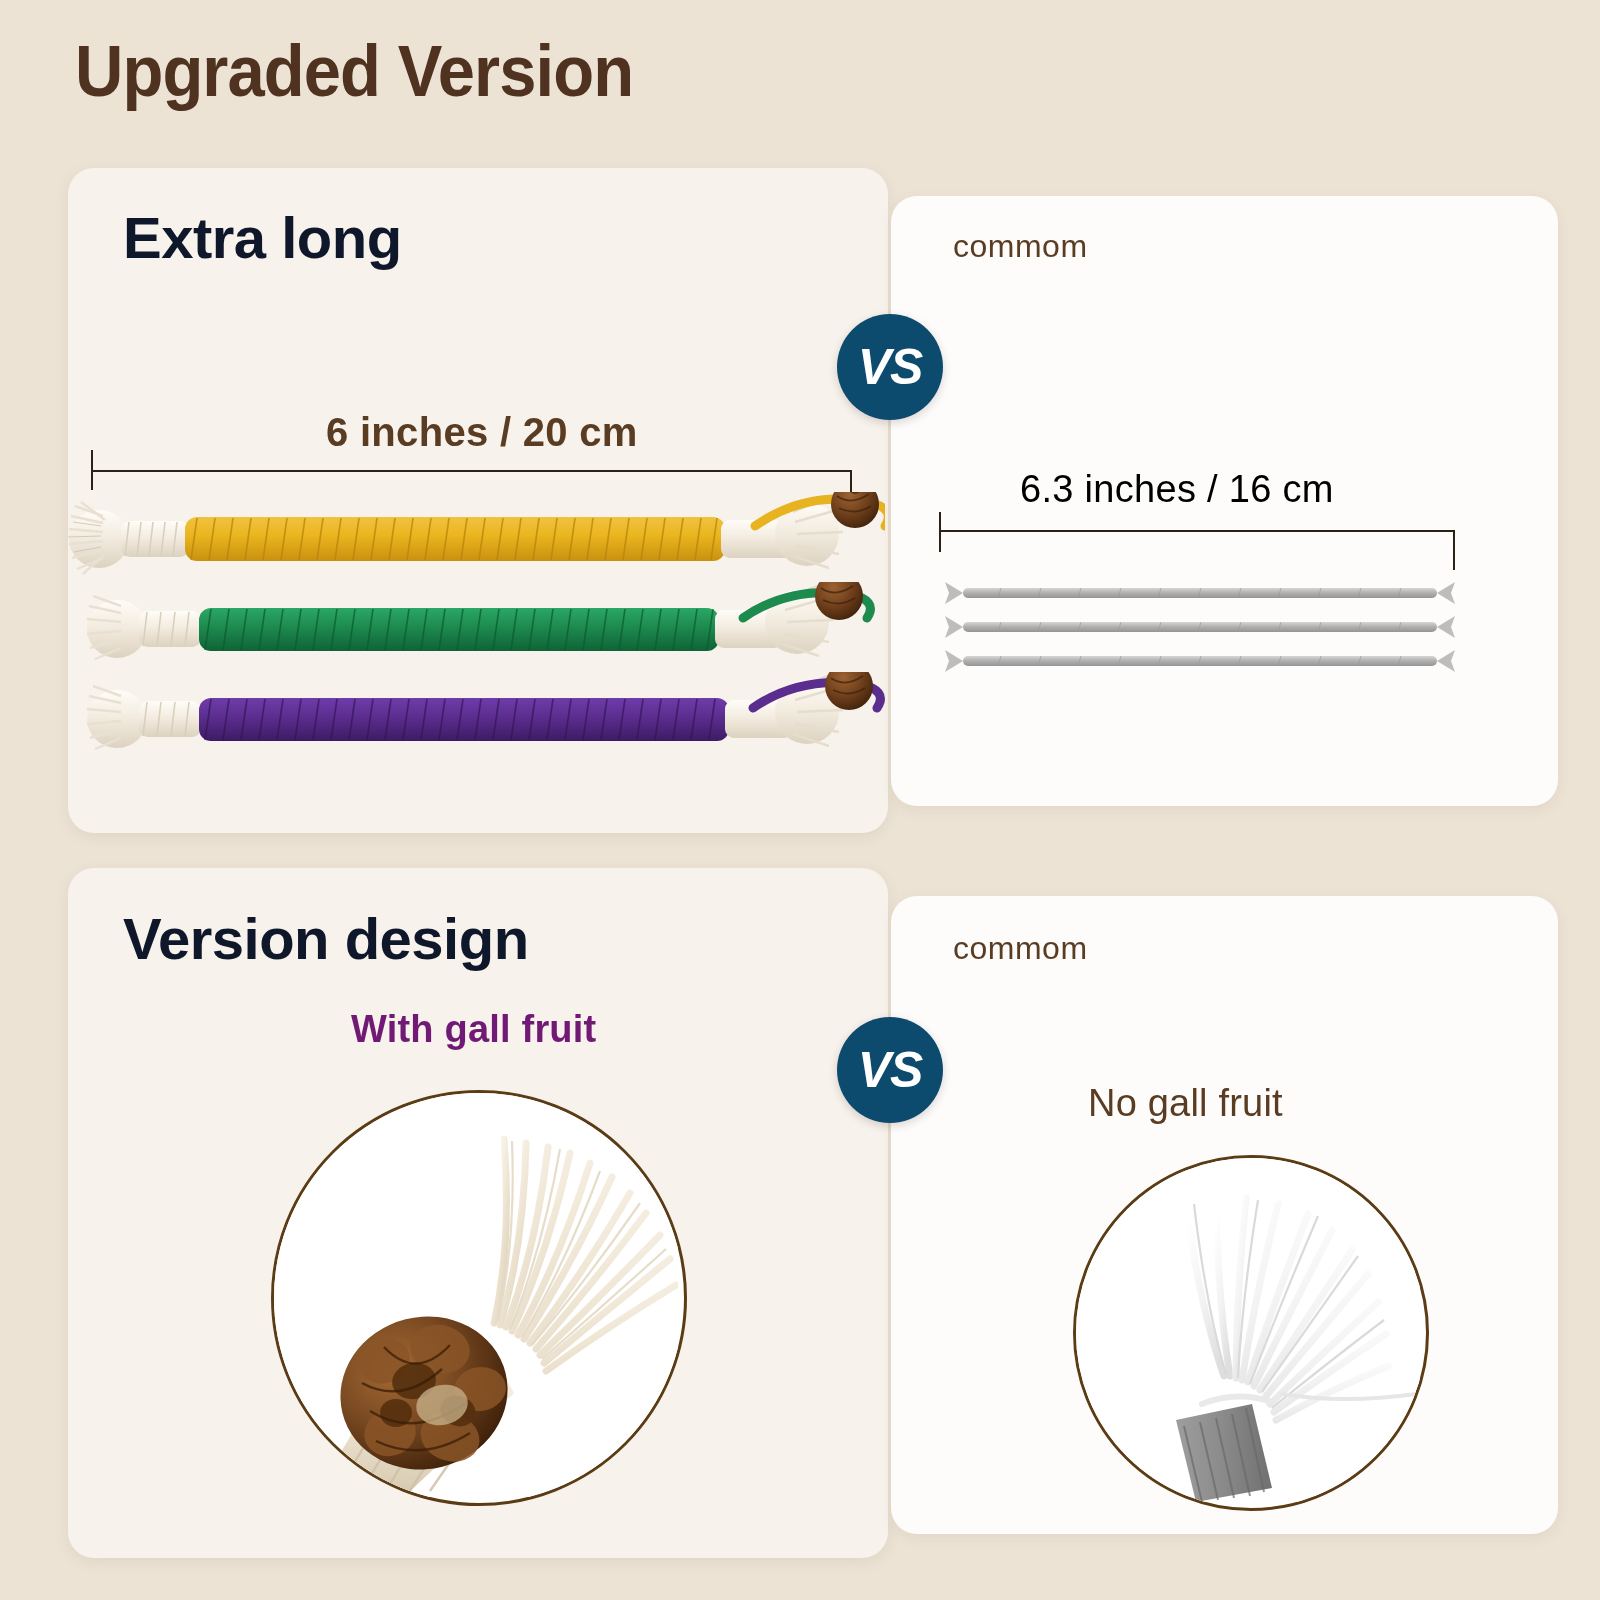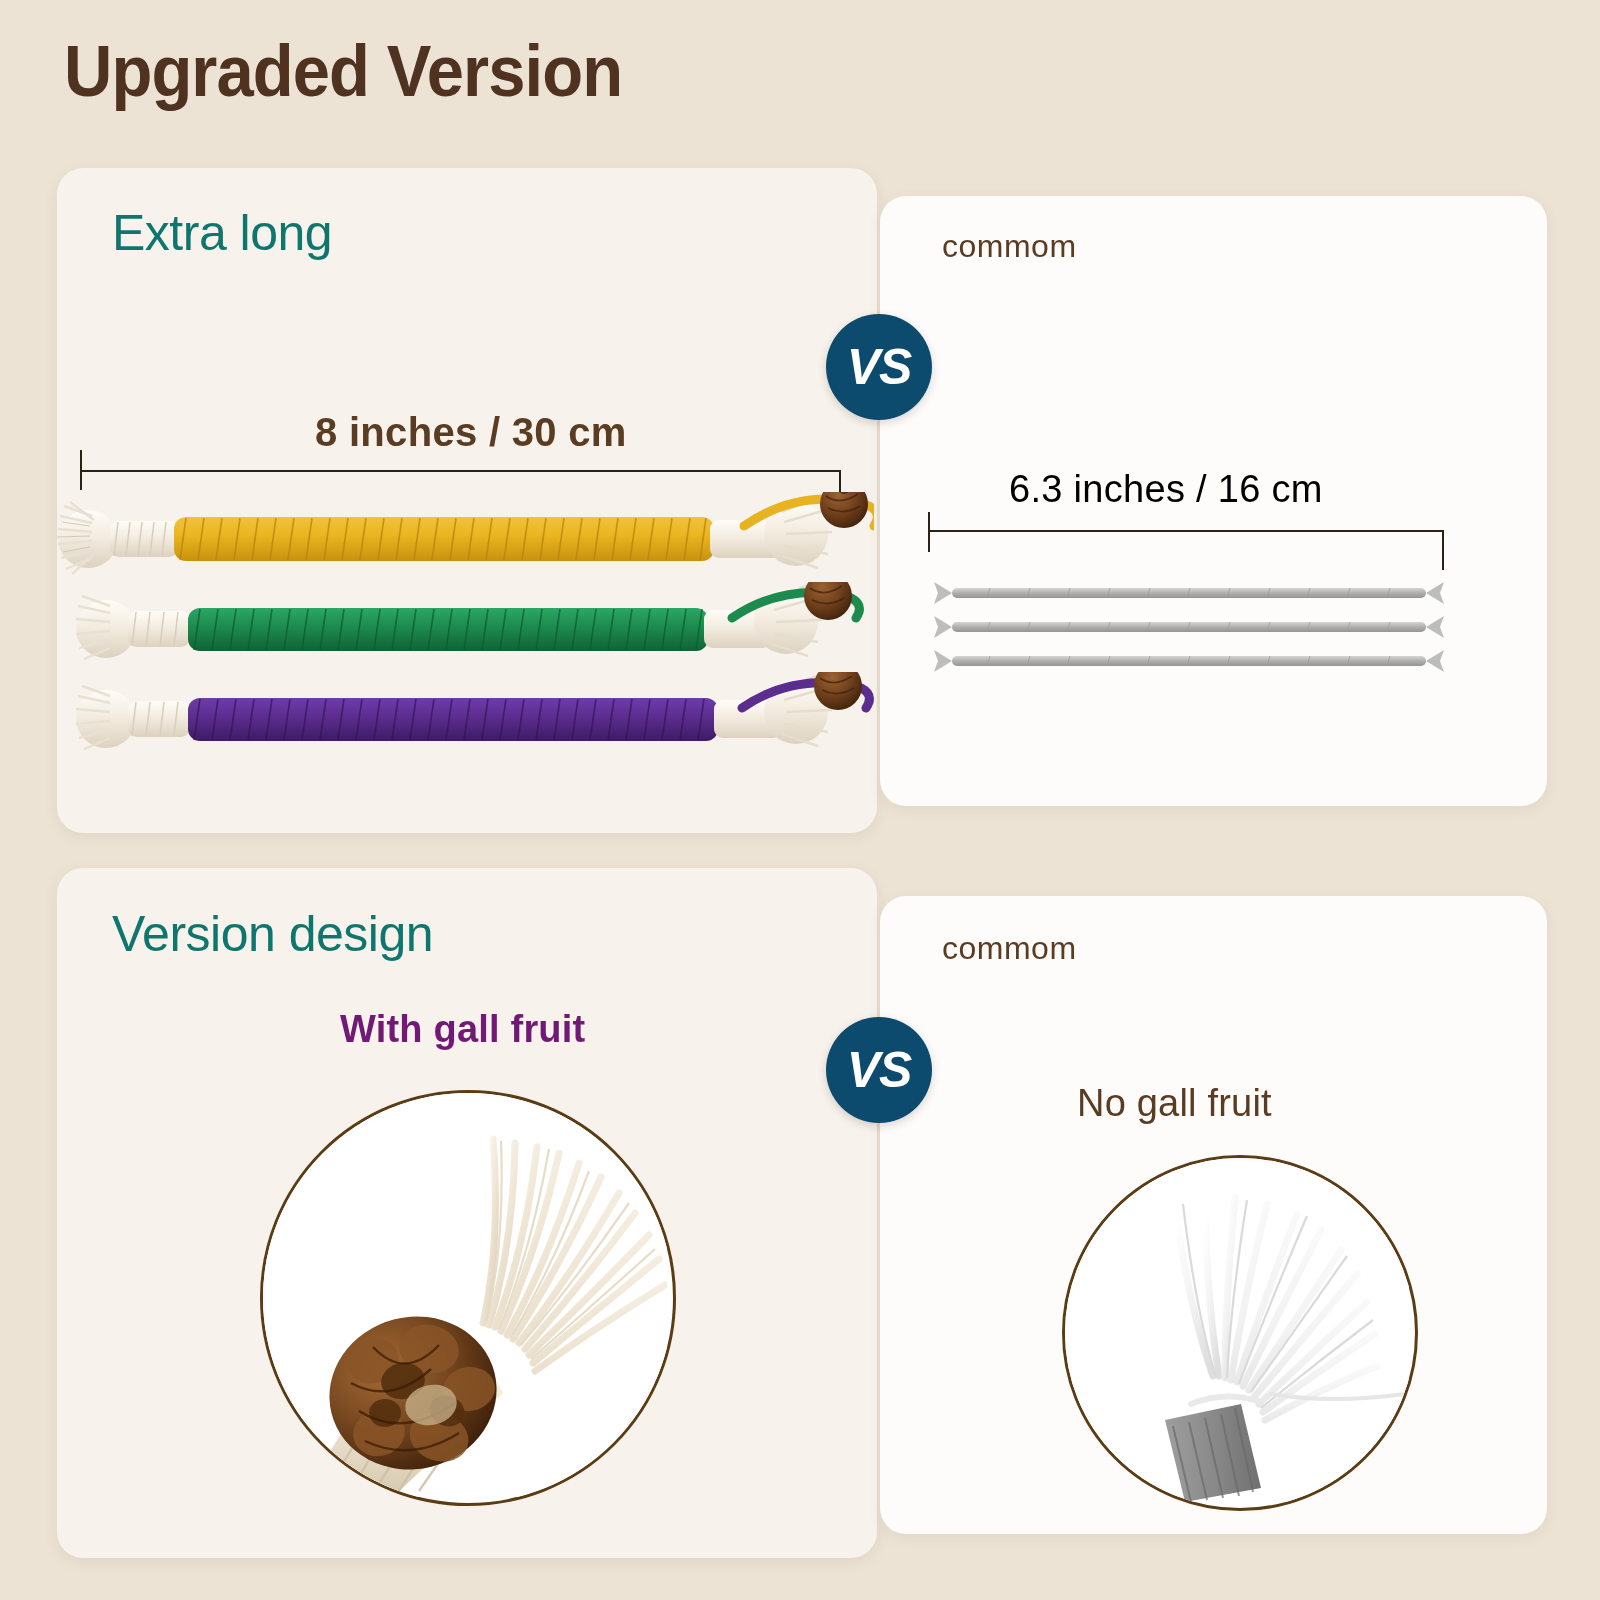--- a/index.html
+++ b/index.html
@@ -10,21 +10,21 @@
     width: 1600px;
     height: 1600px;
     background: #ece3d5;
     font-family: "Liberation Sans", sans-serif;
     overflow: hidden;
     position: relative;
   }
 
   #stage {
     position: absolute;
-    left: 2px; top: 0;
+    left: 13px; top: 0;
     width: 1312px;
     height: 1600px;
   }
 
   
   .page-title {
     position: absolute;
     left: 62px;
     top: 34px;
     font-size: 72px;
@@ -52,23 +52,23 @@
   }
 
   #panel-extra-long   { left: 55px;  top: 168px;  width: 820px;  height: 665px; }
   #panel-common-top   { left: 878px; top: 196px;  width: 667px;  height: 610px; }
   #panel-better       { left: 55px;  top: 868px;  width: 820px;  height: 690px; }
   #panel-common-bot   { left: 878px; top: 896px;  width: 667px;  height: 638px; }
 
   
   .heading-accent {
     position: absolute;
-    font-size: 50px;
-    font-weight: normal;
-    color: #0f766e;
+    font-size: 58px;
+    font-weight: bold;
+    color: #0f172a;
     letter-spacing: -0.5px;
     white-space: nowrap;
   }
   #heading-extra-long { left: 110px; top: 204px; }
   #heading-better     { left: 110px; top: 905px; }
 
   .heading-common {
     position: absolute;
     font-size: 32px;
     font-weight: normal;
@@ -198,21 +198,21 @@
 <body>
 
 <div id="stage">
 
   <div class="page-title">Upgraded Version</div>
 
   <div class="panel panel-upgraded" id="panel-extra-long"></div>
 
   <div class="heading-accent" id="heading-extra-long">Extra long</div>
 
-  <div class="measure-label" id="measure-label-upgraded">8 inches / 30 cm</div>
+  <div class="measure-label" id="measure-label-upgraded">6 inches / 20 cm</div>
 
   <div class="measure-line" id="measure-line-upgraded"></div>
   <div class="measure-tick tick-up-left"></div>
   <div class="measure-tick tick-up-right"></div>
 
   <div class="toy" id="toy-yellow">
     <svg width="820" height="96" viewBox="0 0 820 96">
       <defs>
         <linearGradient id="gradYellow" x1="0" y1="0" x2="0" y2="1">
           <stop offset="0%" stop-color="#f0c23e"></stop>

